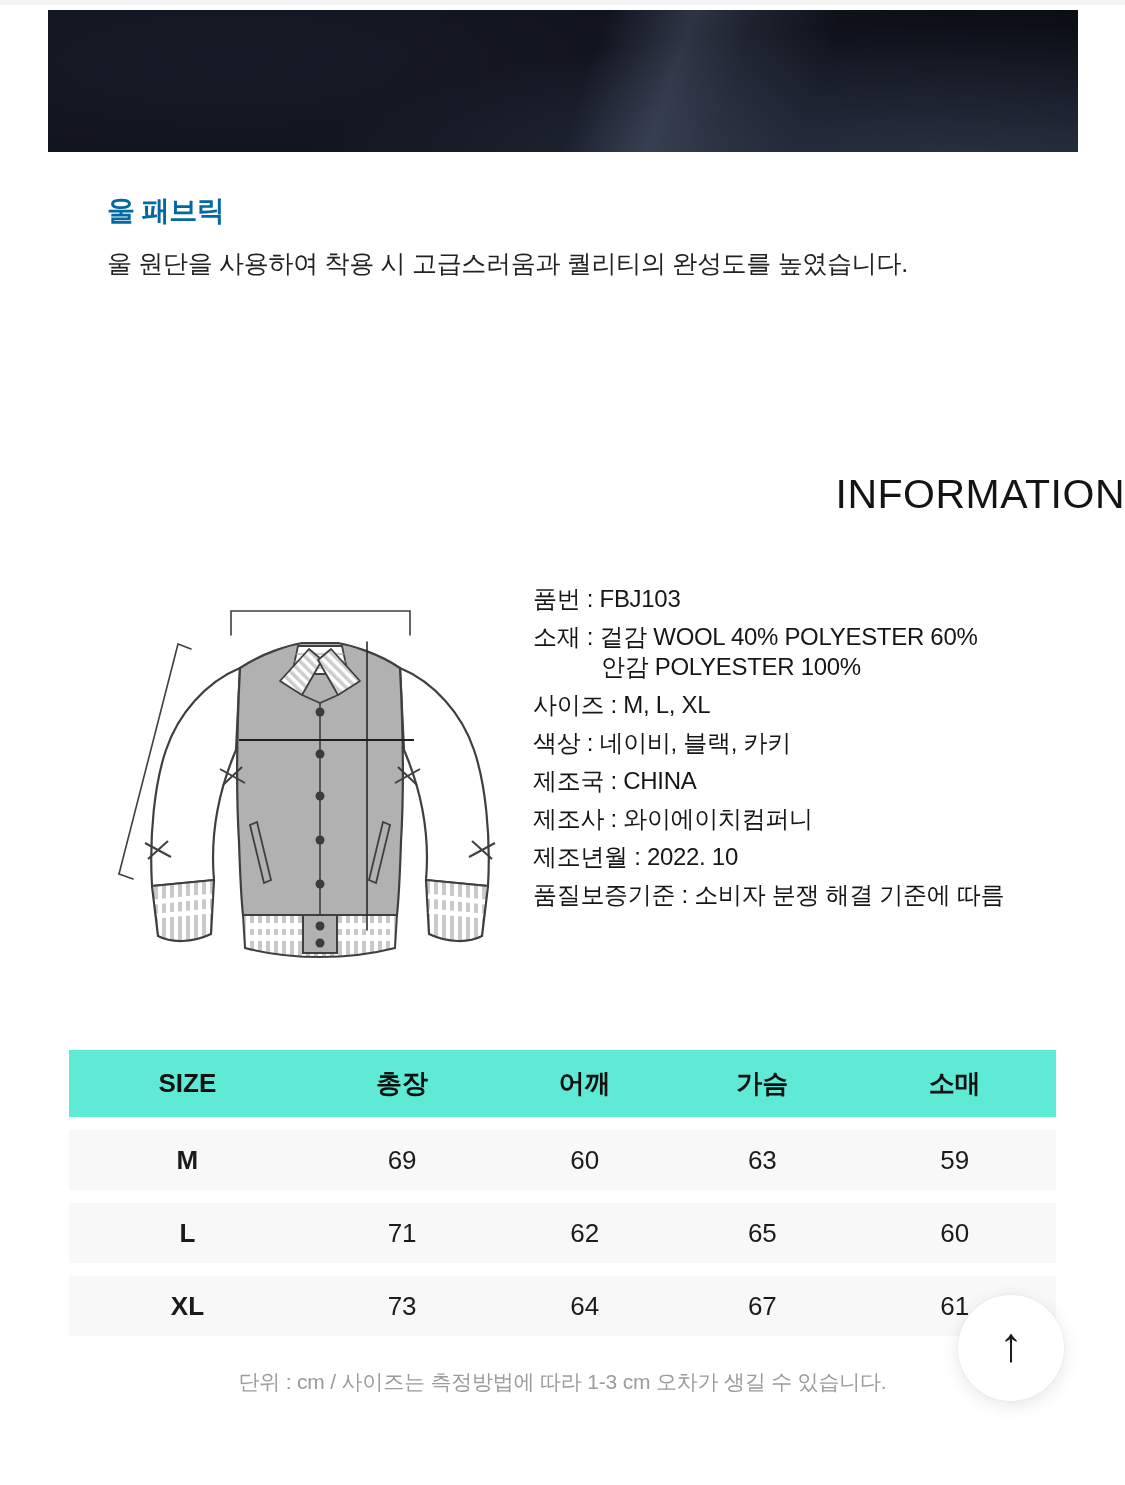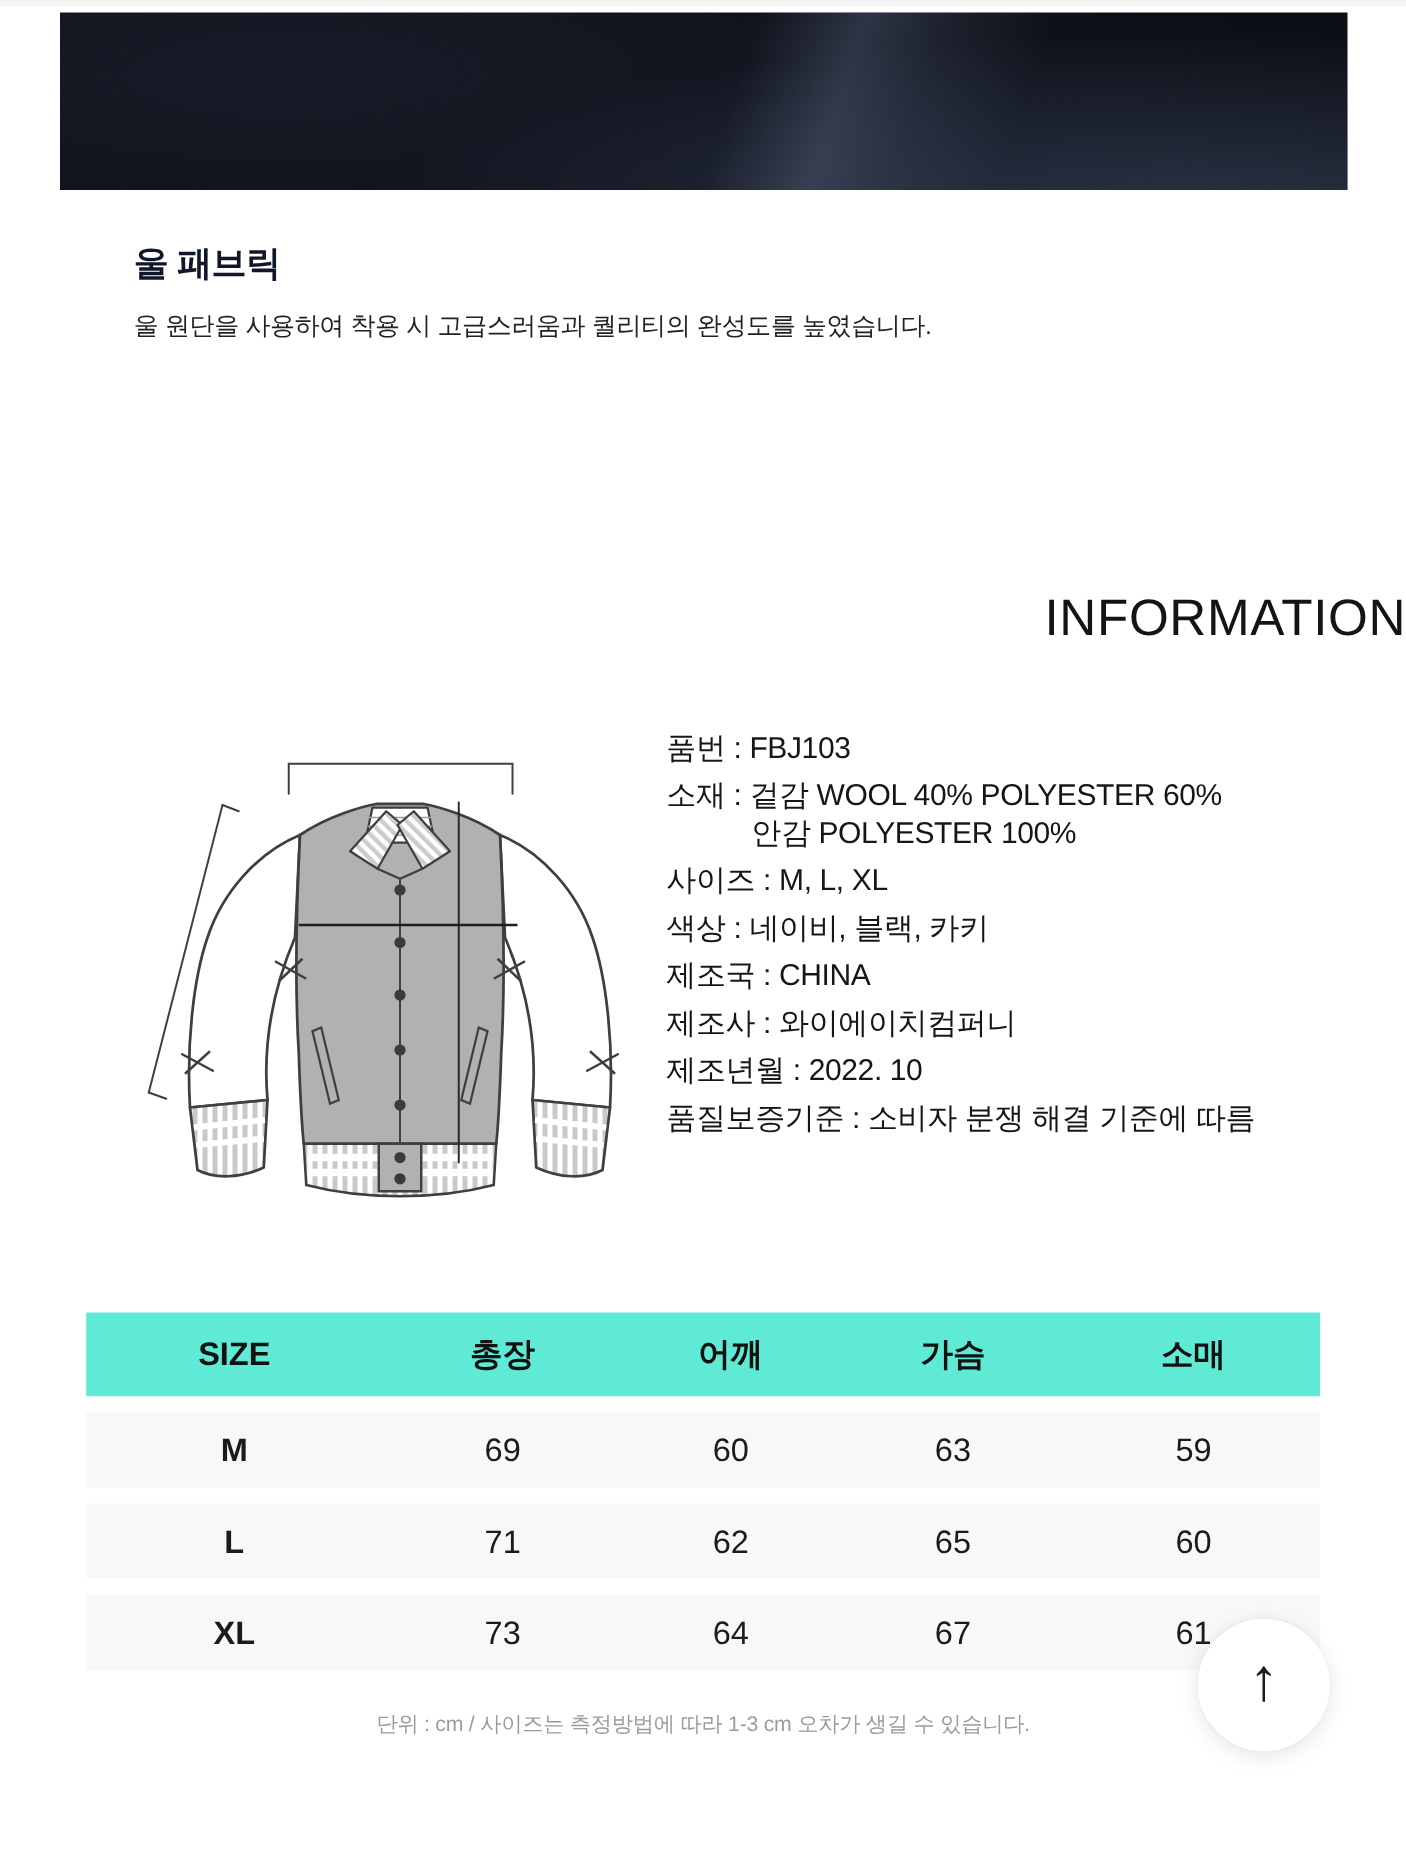--- a/index.html
+++ b/index.html
@@ -12,25 +12,25 @@
   .hero {
     position:absolute; left:48px; top:10px; width:1030px; height:142px;
     background:
       radial-gradient(120% 200% at 90% 120%, rgba(98,116,152,0.38) 0%, rgba(40,50,75,0) 55%),
       linear-gradient(108deg, rgba(255,255,255,0) 52%, rgba(152,170,205,0.22) 60%, rgba(152,170,205,0.10) 66%, rgba(255,255,255,0) 74%),
       radial-gradient(85% 160% at 18% 35%, #171b27 0%, #10131d 55%, #0b0e15 100%);
   }
 
   .fabric-heading {
     position:absolute; left:107px; top:192px;
-    font-size:28px; font-weight:700; color:#0f172a; letter-spacing:-0.5px;
+    font-size:28px; font-weight:700; color:#0369a1; letter-spacing:-0.5px;
   }
   .fabric-desc {
     position:absolute; left:107px; top:247px;
-    font-size:20px; font-weight:400; color:#222222; letter-spacing:-0.3px;
+    font-size:25px; font-weight:400; color:#222222; letter-spacing:-0.3px;
   }
 
   .info-title {
     position:absolute; left:0; top:471px; width:100%;
     text-align:right; font-size:41px; font-weight:500; color:#141414; letter-spacing:0.5px;
   }
 
   .diagram { position:absolute; left:50px; top:582px; width:460px; height:380px; }
 
   .info-list {
@@ -43,21 +43,21 @@
   .size-table { position:absolute; left:69px; top:1050px; width:987px; }
   .grid-cols { display:grid; grid-template-columns:24% 19.5% 17.5% 18.5% 20.5%; align-items:center; text-align:center; }
   .grid-cols > div:last-child { }
   .thead { height:67px; background:#5eead4; font-size:26px; font-weight:700; color:#111111; }
   .trow  { height:60px; background:#f8f8f8; font-size:26px; font-weight:400; color:#1b1b1b; margin-top:13px; }
   .trow:first-of-type { margin-top:18px; }
   .trow .size-cell { font-weight:600; }
 
   .size-note {
     position:absolute; left:0; top:1368px; width:100%;
-    text-align:center; font-size:17px; color:#9b9b9b; letter-spacing:-0.2px;
+    text-align:center; font-size:21px; color:#9b9b9b; letter-spacing:-0.2px;
   }
 
   .scroll-top {
     position:absolute; left:958px; top:1295px; width:106px; height:106px;
     border-radius:50%; background:#ffffff; border:0; cursor:pointer;
     box-shadow:0 4px 18px rgba(0,0,0,0.10), 0 0 3px rgba(0,0,0,0.05);
     display:flex; align-items:center; justify-content:center;
   }
   .scroll-top .arrow { font-size:48px; font-weight:700; color:#1d1d1f; line-height:1; transform:translateY(-3px); }
 </style>

